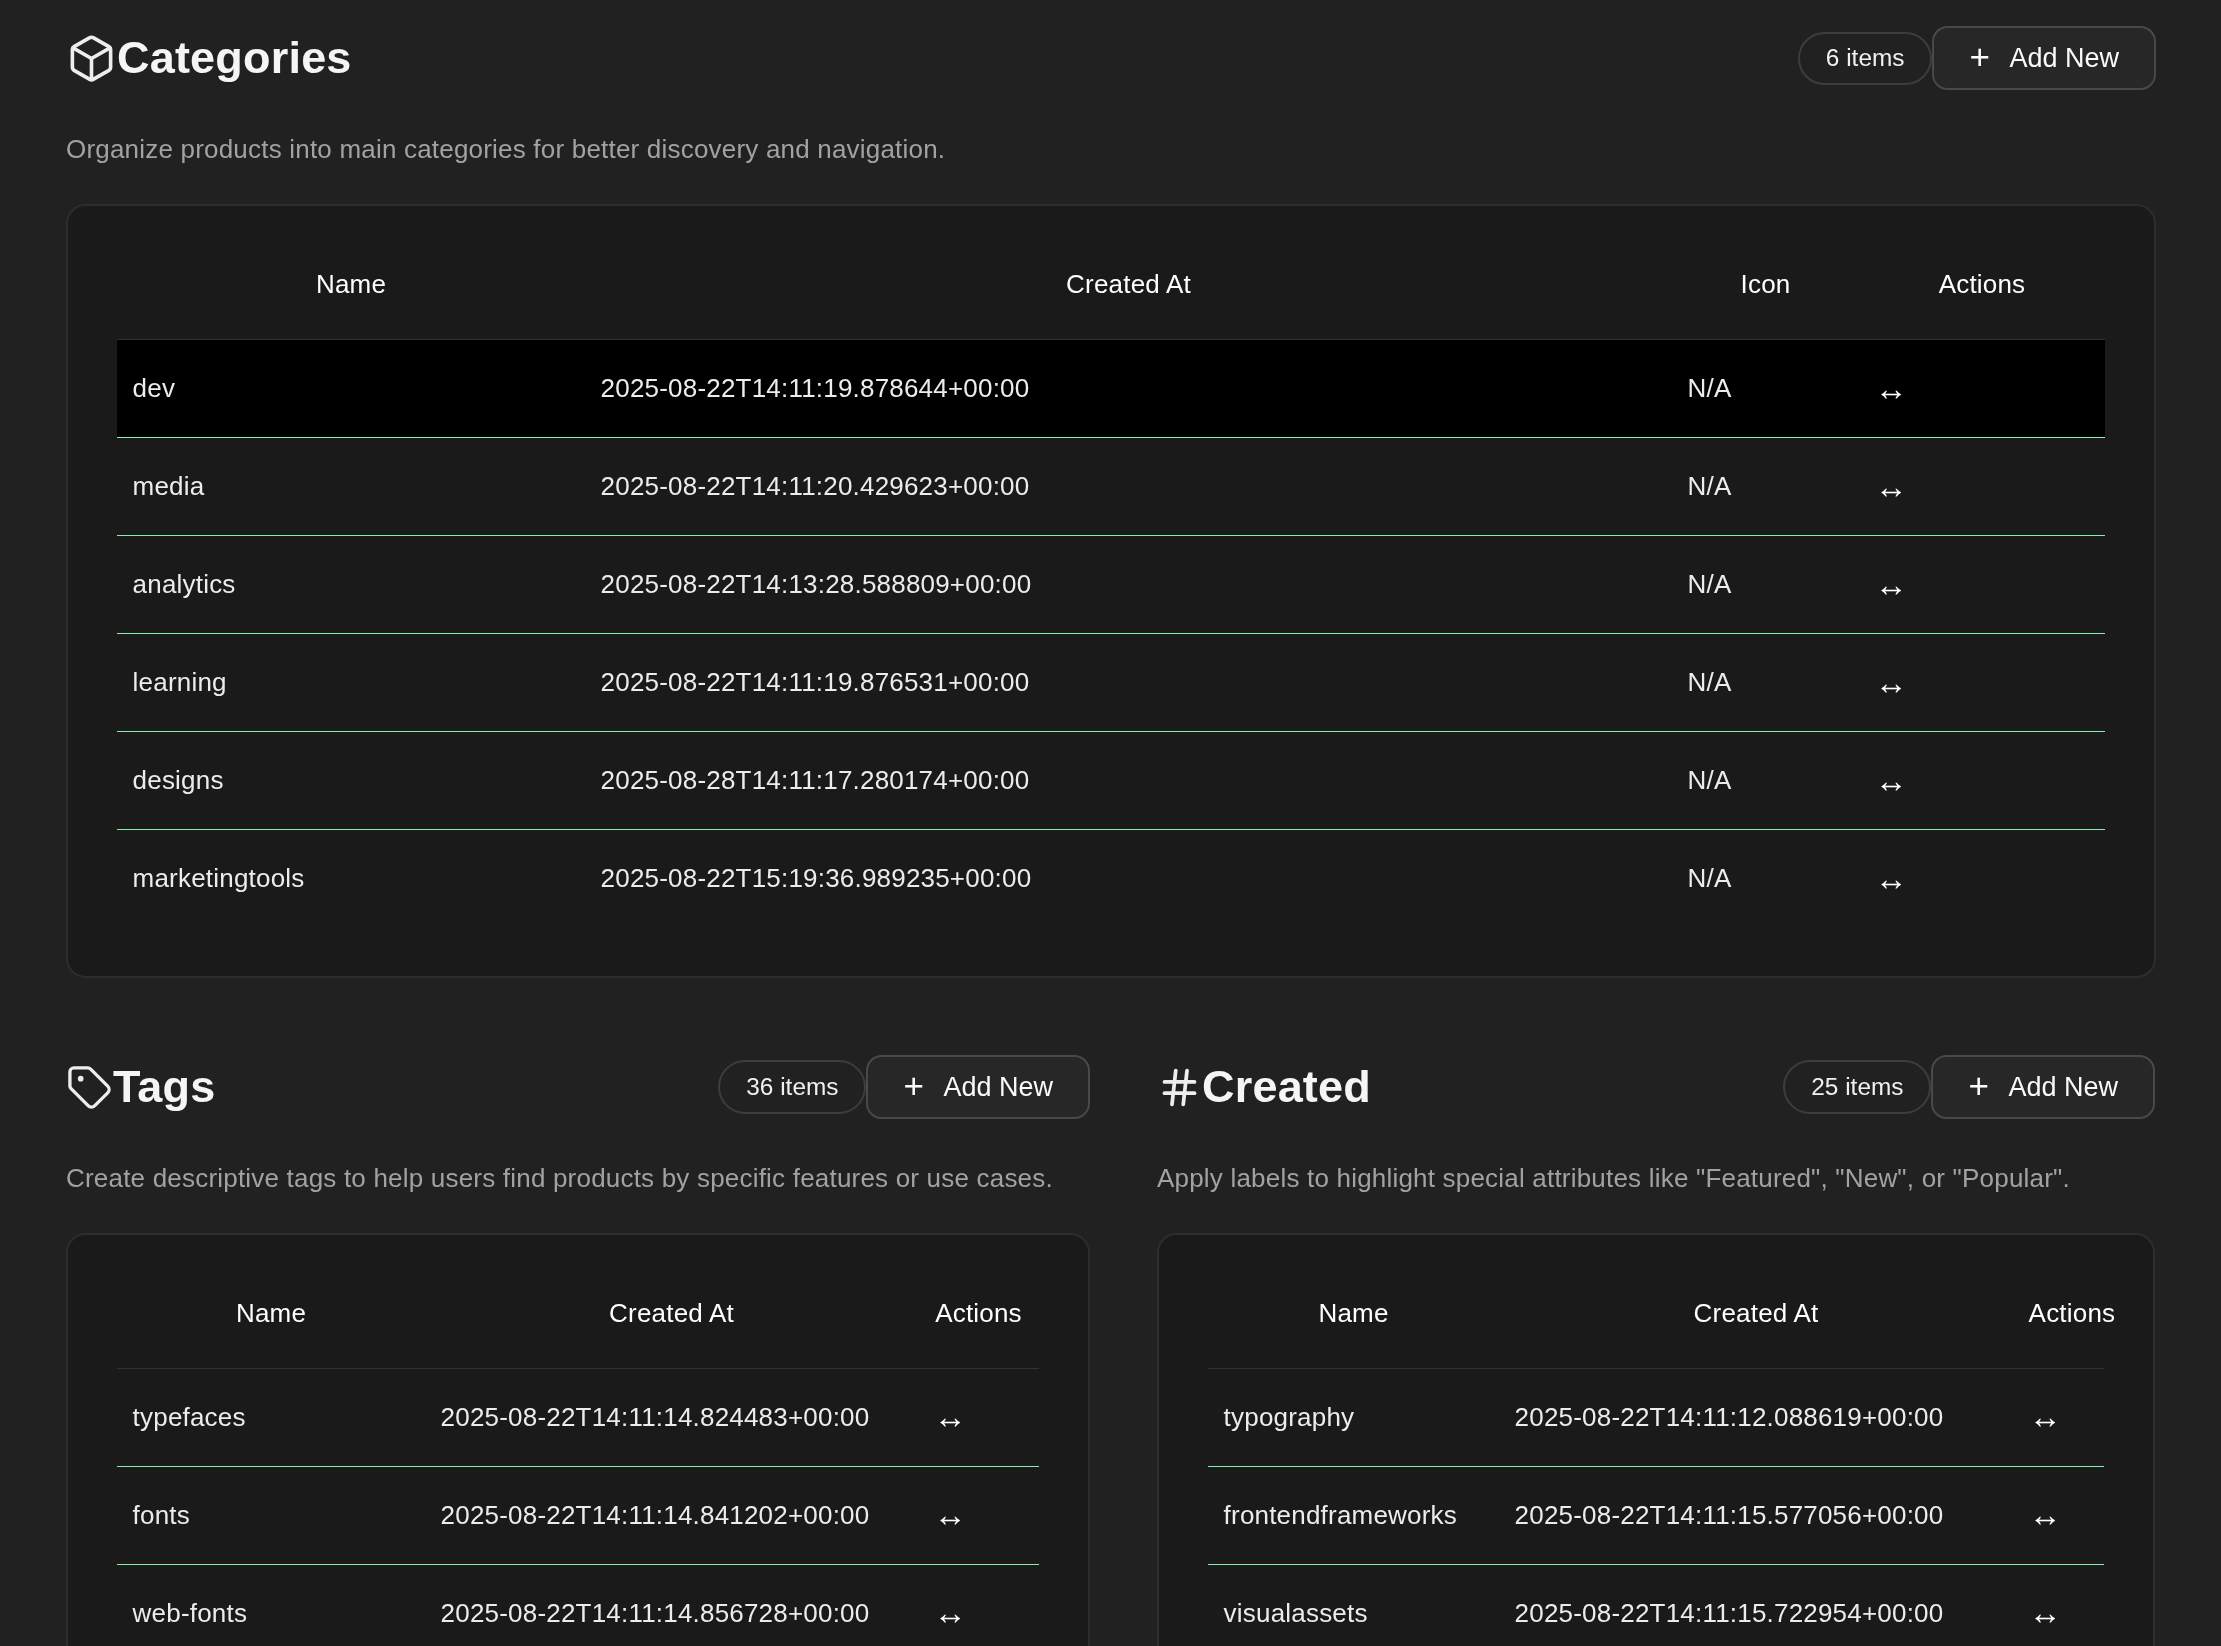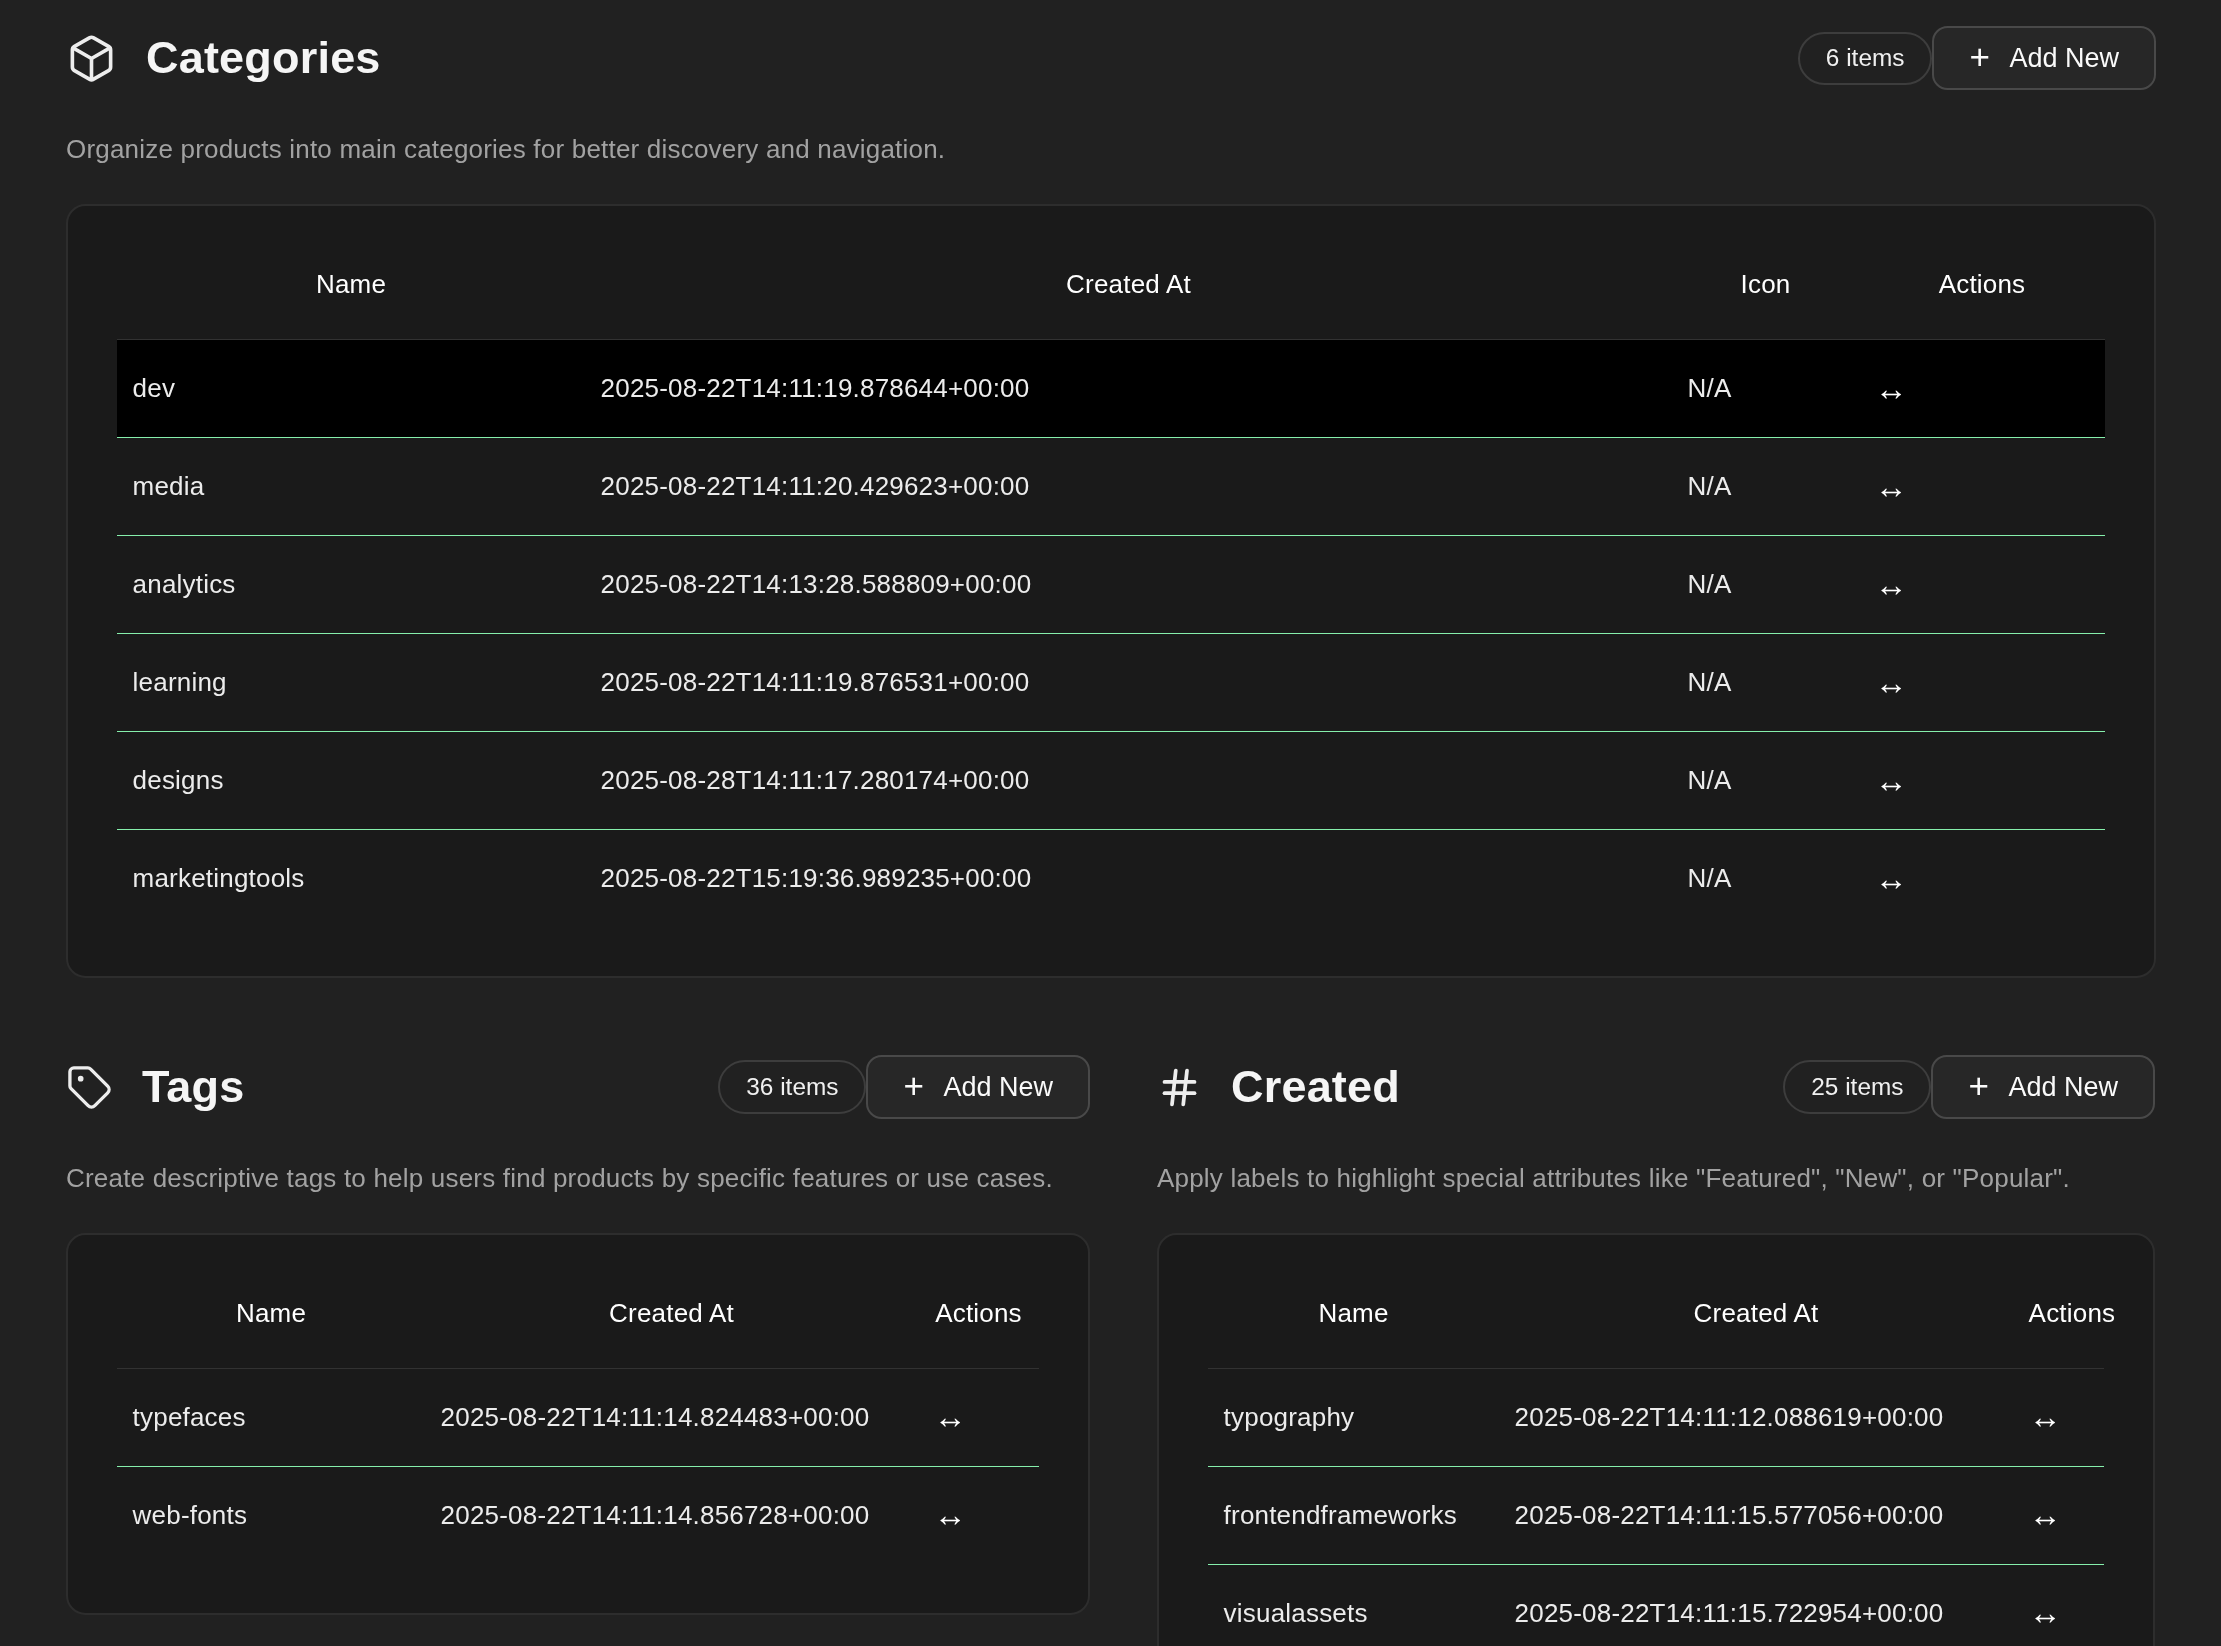--- a/index.html
+++ b/index.html
@@ -10,21 +10,21 @@
     font-family: "Liberation Sans", sans-serif;
     overflow: hidden;
   }
   .page { padding: 23.4px 66px 0 66px; }
 
   
   .section-head {
     display: flex; align-items: center; justify-content: space-between;
     min-height: 70px;
   }
-  .title-wrap { display: flex; align-items: center; gap: 29px; }
+  .title-wrap { display: flex; align-items: center; }
   .title-wrap svg { display: block; }
   h1.section-title {
     font-size: 45px; font-weight: 700; letter-spacing: 0.2px; color: #f5f5f5;
   }
   .head-actions { display: flex; align-items: center; }
   .badge {
     display: inline-flex; align-items: center;
     border: 2px solid #3d3d3d; border-radius: 974px;
     padding: 10.7px 26px; font-size: 24.4px; color: #f0f0f0;
     background: transparent; white-space: nowrap;
@@ -190,20 +190,25 @@
             <tr>
               <th class="tag-col-name">Name</th>
               <th class="tag-col-created">Created At</th>
               <th>Actions</th>
             </tr>
           </thead>
           <tbody>
             <tr>
               <td>typefaces</td>
               <td>2025-08-22T14:11:14.824483+00:00</td>
+              <td class="arrow-cell">↔</td>
+            </tr>
+            <tr>
+              <td>fonts</td>
+              <td>2025-08-22T14:11:14.841202+00:00</td>
               <td class="arrow-cell">↔</td>
             </tr>
             <tr>
               <td>web-fonts</td>
               <td>2025-08-22T14:11:14.856728+00:00</td>
               <td class="arrow-cell">↔</td>
             </tr>
 
           </tbody>
         </table>

